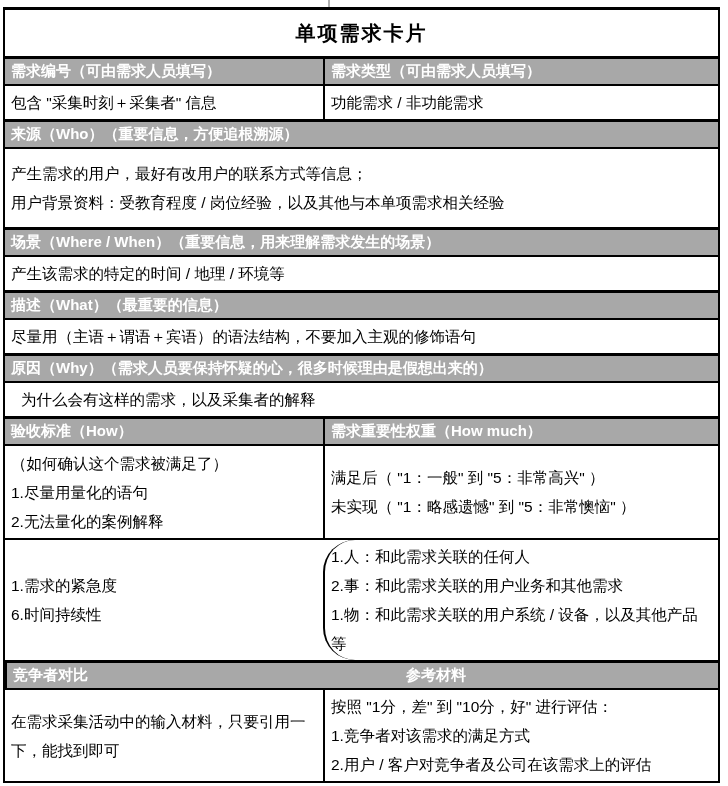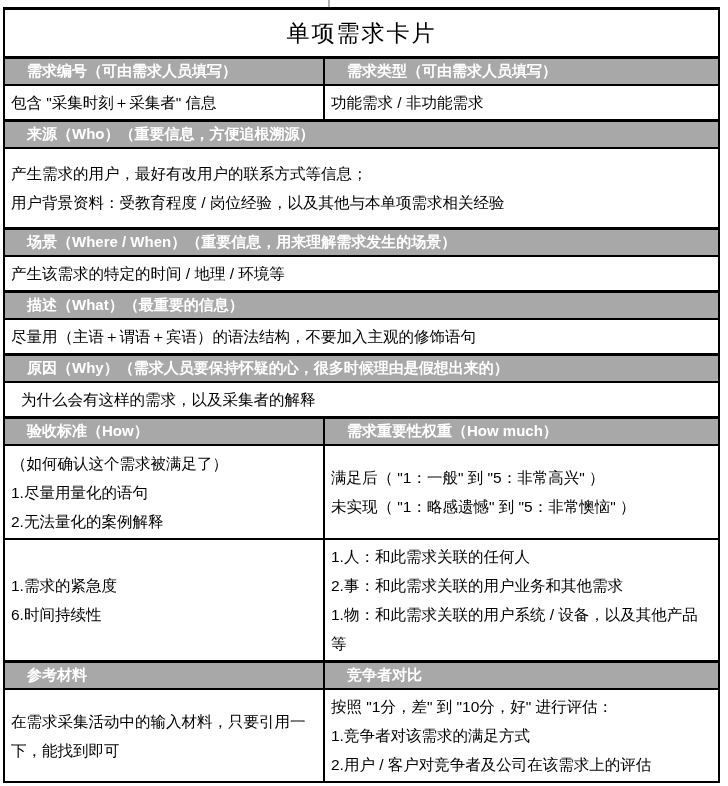--- a/index.html
+++ b/index.html
@@ -22,37 +22,37 @@
     border:2px solid #000; border-top-width:3px;
     background:#fff;
   }
 
   .row { display:flex; align-items:stretch; border-top:2px solid #000; }
   .row.first { border-top:none; }
   .row.thick { border-top:3px solid #000; }
 
   .title-row { justify-content:center; align-items:center; height:46px; }
   .title {
-    font-size:23px; font-weight:normal; letter-spacing:2px; text-align:center;
+    font-size:20px; font-weight:bold; letter-spacing:2px; text-align:center;
   }
 
   .hdr { background:#a8a8a8; color:#ffffff; font-weight:bold; }
-  .hdr .cell { min-height:25px; display:flex; align-items:center; padding:2px 22px; font-size:15px; }
+  .hdr .cell { min-height:25px; display:flex; align-items:center; padding:2px 6px; font-size:15px; }
 
   .cell { padding:2px 6px; }
   .cell.l { width:318px; flex:0 0 318px; }
   .cell.r { flex:1 1 auto; border-left:2px solid #000; }
 
   .content .cell { display:flex; flex-direction:column; justify-content:center; font-size:15.5px; line-height:29px; }
   .content .cell .line { display:block; }
 
   .h31 .cell { min-height:31px; }
   .h78 .cell { min-height:78px; }
   .h92 .cell { min-height:92px; }
-  .h98 .cell { min-height:98px; }
+  .h98 .cell { min-height:98px;border-radius:32px; }
   .h88 .cell { min-height:88px; }
 </style>
 </head>
 <body>
 
 <div class="page">
 
   <div class="sliver">
       <span class="vline"></span>
     </div>
@@ -125,22 +125,22 @@
         <span class="line">6.时间持续性</span>
       </div>
       <div class="cell r">
         <span class="line">1.人：和此需求关联的任何人</span>
         <span class="line">2.事：和此需求关联的用户业务和其他需求</span>
         <span class="line">1.物：和此需求关联的用户系统 / 设备，以及其他产品等</span>
       </div>
     </div>
 
     <div class="row hdr thick">
+      <div class="cell r">竞争者对比</div>
       <div class="cell l">参考材料</div>
-      <div class="cell r">竞争者对比</div>
     </div>
     <div class="row content h88">
       <div class="cell l">
         <span class="line">在需求采集活动中的输入材料，只要引用一下，能找到即可</span>
       </div>
       <div class="cell r">
         <span class="line">按照 "1分，差" 到 "10分，好" 进行评估：</span>
         <span class="line">1.竞争者对该需求的满足方式</span>
         <span class="line">2.用户 / 客户对竞争者及公司在该需求上的评估</span>
       </div>

